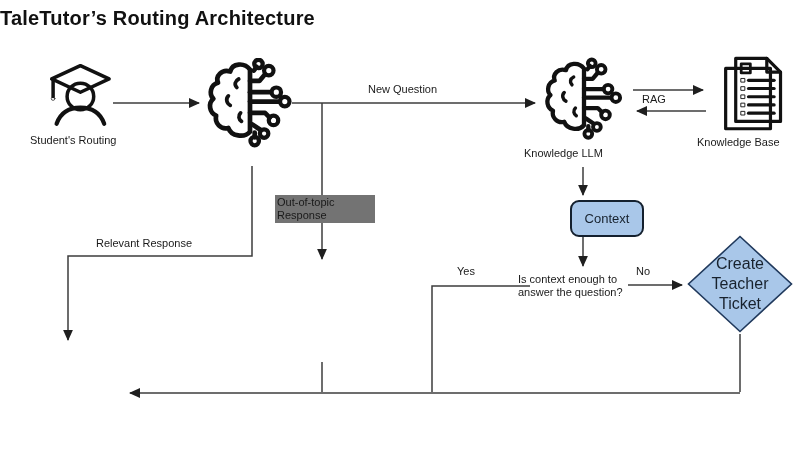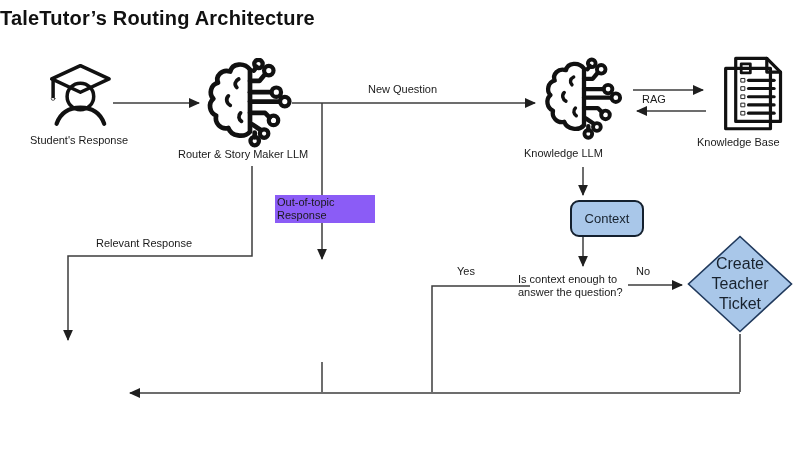--- a/index.html
+++ b/index.html
@@ -2,21 +2,21 @@
 <html><head>
 <meta charset="utf-8">
 <style>
   html,body{margin:0;padding:0;background:#fff;}
   .canvas{position:relative;width:806px;height:453px;background:#fff;overflow:hidden;
           font-family:"Liberation Sans",sans-serif;color:#1a1a1a;}
   .title{position:absolute;top:7px;left:0;right:0;
          font-size:20px;font-weight:bold;letter-spacing:.2px;color:#111;}
   .lbl{position:absolute;font-size:11px;line-height:1.2;text-align:left;
        white-space:pre-line;color:#1a1a1a;}
-  .lbl.on-line{background:#8b5cf6;padding:1px 2px;}
+  .lbl.on-line{background:#737373;padding:1px 2px;}
   .wires{position:absolute;left:0;top:0;pointer-events:none;}
   .wires line,.wires polyline{stroke:#3d3d3d;stroke-width:1.5;fill:none;}
   .node-icon{position:absolute;}
   .node-icon path,.node-icon circle,.node-icon rect,.node-icon polygon
        {stroke:#111;fill:none;stroke-linecap:round;stroke-linejoin:round;}
   .diamond{position:absolute;}
   .diamond svg{position:absolute;left:0;top:0;}
   .dtext{position:absolute;inset:0;display:flex;align-items:center;justify-content:center;
          text-align:center;font-size:16px;line-height:1.25;white-space:pre-line;color:#18222e;}
   .ctx-box{position:absolute;left:546px;top:200px;width:70px;height:33px;
@@ -52,21 +52,21 @@
 
   <div class="title">TaleTutor’s Routing Architecture</div>
 
   <svg class="node-icon" style="left:44px;top:60px" width="70" height="68" viewBox="0 0 100 95">
     <circle cx="52" cy="51" r="19" stroke-width="5"></circle>
     <path d="M18 90 C 24 73, 36 67, 52 67 C 68 67, 80 73, 86 90" stroke-width="6"></path>
     <polygon points="52,7 93,26 52,45 11,26" fill="#fff" stroke-width="5"></polygon>
     <path d="M13 27 L13 51" stroke-width="5"></path>
     <circle cx="13" cy="54" r="2.6" fill="#111" stroke-width="1"></circle>
   </svg>
-  <div class="lbl" style="left:30px;top:134px;width:124px">Student's Response</div>
+  <div class="lbl" style="left:30px;top:134px;width:124px">Student's Routing</div>
 
   <svg class="node-icon" style="left:203px;top:58px" width="94" height="90" viewBox="0 0 100 95">
     <path d="M50 12 C 44 4, 31 5, 29 14 C 20 11, 13 19, 16 26 C 8 28, 6 38, 11 43 C 5 48, 7 58, 14 61 C 12 69, 19 76, 27 74 C 30 83, 44 85, 50 78 Z" stroke-width="5"></path>
     <path d="M38 22 C 34 24, 33 28, 36 31" stroke-width="4"></path>
     <path d="M27 40 C 24 43, 25 48, 29 50" stroke-width="4"></path>
     <path d="M40 58 C 37 61, 38 65, 41 67" stroke-width="4"></path>
     <path d="M54 13 L57 9" stroke-width="5"></path>
       <circle cx="59" cy="6" r="4.5" stroke-width="4.5"></circle>
     <path d="M50 24 H60 L66 17" stroke-width="5"></path>
       <circle cx="70" cy="13" r="5" stroke-width="4.5"></circle>
@@ -74,21 +74,20 @@
       <circle cx="78" cy="36" r="5" stroke-width="4.5"></circle>
     <path d="M50 46 H81" stroke-width="5"></path>
       <circle cx="87" cy="46" r="5" stroke-width="4.5"></circle>
     <path d="M50 58 H66 L71 63" stroke-width="5"></path>
       <circle cx="75" cy="66" r="5" stroke-width="4.5"></circle>
     <path d="M52 70 L61 76" stroke-width="5"></path>
       <circle cx="65" cy="80" r="4.5" stroke-width="4.5"></circle>
     <path d="M55 79 V84" stroke-width="5"></path>
       <circle cx="55" cy="88" r="4.5" stroke-width="4.5"></circle>
   </svg>
-  <div class="lbl" style="left:178px;top:148px;width:148px">Router &amp; Story Maker LLM</div>
 
   <svg class="node-icon" style="left:541px;top:57px" width="86" height="84" viewBox="0 0 100 95">
     <path d="M50 12 C 44 4, 31 5, 29 14 C 20 11, 13 19, 16 26 C 8 28, 6 38, 11 43 C 5 48, 7 58, 14 61 C 12 69, 19 76, 27 74 C 30 83, 44 85, 50 78 Z" stroke-width="5"></path>
     <path d="M38 22 C 34 24, 33 28, 36 31" stroke-width="4"></path>
     <path d="M27 40 C 24 43, 25 48, 29 50" stroke-width="4"></path>
     <path d="M40 58 C 37 61, 38 65, 41 67" stroke-width="4"></path>
     <path d="M54 13 L57 9" stroke-width="5"></path>
       <circle cx="59" cy="6" r="4.5" stroke-width="4.5"></circle>
     <path d="M50 24 H60 L66 17" stroke-width="5"></path>
       <circle cx="70" cy="13" r="5" stroke-width="4.5"></circle>

